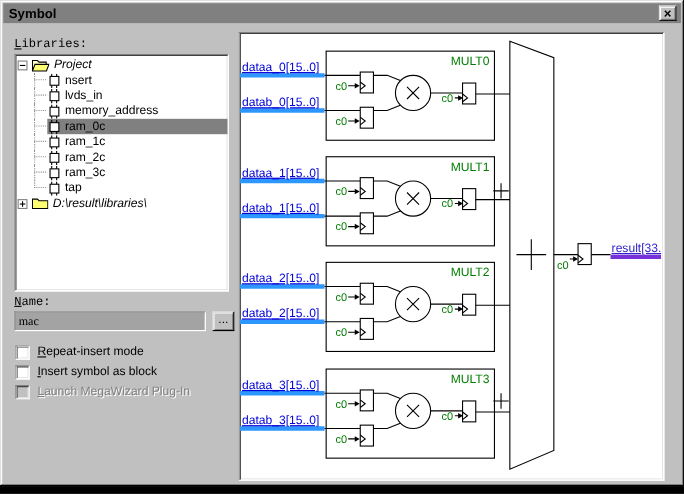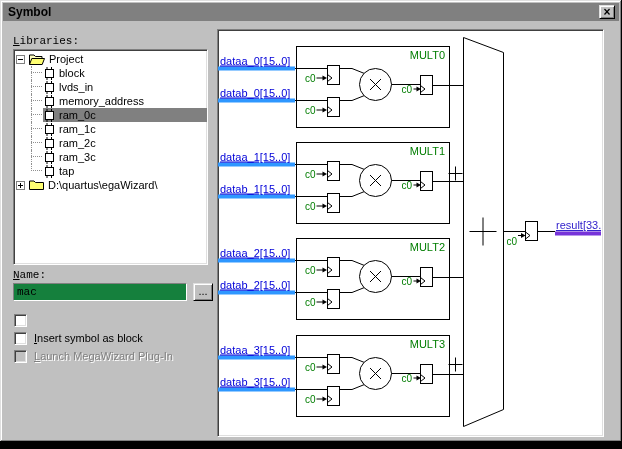--- a/index.html
+++ b/index.html
@@ -38,21 +38,21 @@
     display:flex; align-items:center; justify-content:center;
     font-weight:bold; font-size:12px; line-height:1; padding:0;
     font-family:"Liberation Sans",sans-serif;
   }
 
   .field-label { position:absolute; height:12px; line-height:12px;font-family:Liberation Mono, monospace; }
 
   
   .tree { left:13px; top:49px; width:195px; height:216px; padding-top:2px; overflow:hidden; }
   .trow { height:14px; display:flex; align-items:center; position:relative; }
-  .trow.root { padding-left:2px; }
+  .trow.root { padding-left:2px;font-style:italic; }
   .trow.child { padding-left:29px; }
   .trow.child::before {
     content:""; position:absolute; left:17px; top:0; bottom:0;
     border-left:1px dotted #909090;
   }
   .trow.child.last::before { bottom:7px; }
   .trow.child::after {
     content:""; position:absolute; left:17px; top:6px; width:11px;
     border-top:1px dotted #909090;
   }
@@ -64,22 +64,22 @@
   .expandbox .v { position:absolute; left:3px; top:1px; width:1px; height:5px; background:#000; }
   .ticon { flex:0 0 auto; display:flex; margin-right:4px; }
   .sel-area { display:flex; align-items:center; flex:1; height:14px; }
   .sel-area .ticon { margin:0 3px 0 0; }
   .trow.selected .sel-area { background:var(--selection_bg,#808080); }
   .tlabel { white-space:nowrap; }
 
   
   .name-wrap { left:13px; top:283px; width:174px; height:18px; }
   .name-wrap input {
-    width:100%; height:100%; border:0; outline:0; background:#15803d;
-    font-family:Liberation Mono, monospace; font-size:11px; padding:0 0 0 3px;
+    width:100%; height:100%; border:0; outline:0; background:#a3a3a3;
+    font-family:Liberation Serif, serif; font-size:11px; padding:0 0 0 3px;
   }
   .browse-btn { left:193px; top:283px; width:20px; height:18px;
     display:flex; align-items:center; justify-content:center; padding-bottom:4px; }
 
   
   .opt-row { left:14px; height:14px; display:flex; align-items:center; }
   .cb { width:13px; height:13px; margin-right:7px; flex:0 0 auto;
     background:#fff;
     border-top:1px solid #808080; border-left:1px solid #808080;
     border-bottom:1px solid #fff; border-right:1px solid #fff;
@@ -137,21 +137,21 @@
     </div>
 
     <div class="trow child">
       <span class="sel-area">
           <span class="ticon">
             <svg width="13" height="13" viewBox="0 0 13 13">
               <path d="M4 0 V2.5 M8.5 0 V2.5 M4 10.5 V13 M8.5 10.5 V13" stroke="#000"></path>
               <rect x="2.5" y="2.5" width="8" height="8" fill="#fff" stroke="#000"></rect>
             </svg>
           </span>
-      <span class="tlabel">block</span>
+      <span class="tlabel">nsert</span>
         </span>
     </div>
     <div class="trow child">
       <span class="sel-area">
           <span class="ticon">
             <svg width="13" height="13" viewBox="0 0 13 13">
               <path d="M4 0 V2.5 M8.5 0 V2.5 M4 10.5 V13 M8.5 10.5 V13" stroke="#000"></path>
               <rect x="2.5" y="2.5" width="8" height="8" fill="#fff" stroke="#000"></rect>
             </svg>
           </span>
@@ -228,32 +228,33 @@
     <div class="trow root">
       <span class="expandbox">
           <i class="h"></i>
           <i class="v"></i>
         </span>
       <span class="ticon">
         <svg width="15" height="12" viewBox="0 0 15 12">
             <path d="M0.5 10.5 V2 H5 L6.5 3.5 H14.5 V10.5 Z" fill="#ffff72" stroke="#000"></path>
           </svg>
       </span>
-      <span class="tlabel">D:\quartus\egaWizard\</span>
+      <span class="tlabel">D:\result\libraries\</span>
     </div>
   </div>
 
   <div class="abs field-label" style="left:13px;top:269px"><u>N</u>ame:</div>
   <div class="abs name-wrap sunken">
     <input type="text" value="mac" style="">
   </div>
   <button class="abs browse-btn raised btn">...</button>
 
   <div class="abs opt-row" style="top:313px">
     <span class="cb"></span>
+    <span class="opt-label"><u>R</u>epeat-insert mode</span>
   </div>
   <div class="abs opt-row" style="top:331px">
     <span class="cb"></span>
     <span class="opt-label"><u>I</u>nsert symbol as block</span>
   </div>
   <div class="abs opt-row disabled" style="top:349px">
     <span class="cb"></span>
     <span class="opt-label"><u>L</u>aunch MegaWizard Plug-In</span>
   </div>
 

